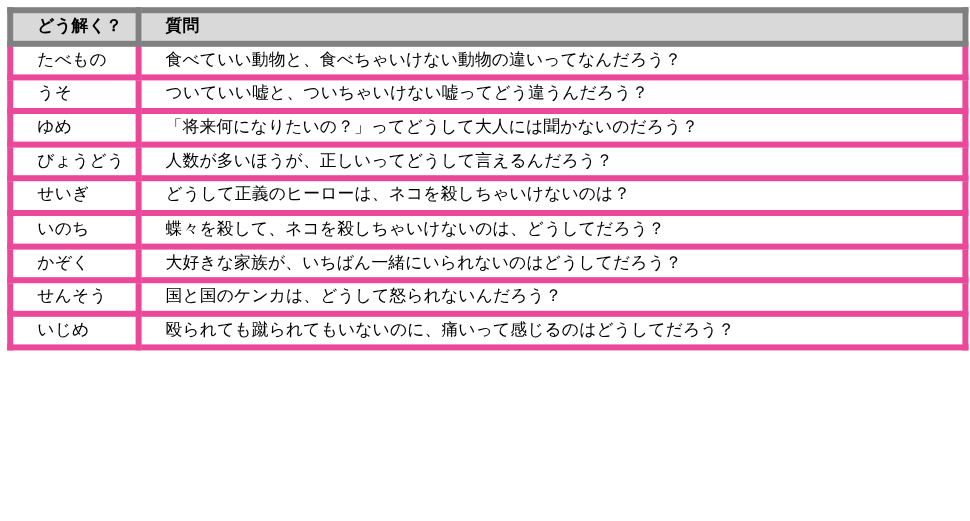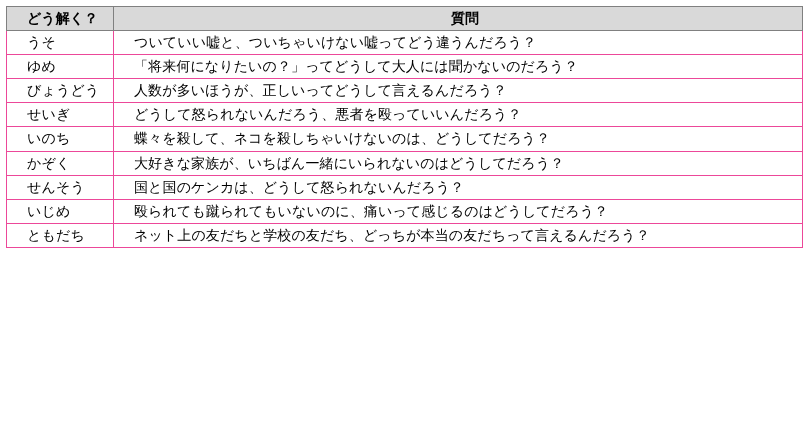--- a/index.html
+++ b/index.html
@@ -22,41 +22,41 @@
   table.qtable {
     border-collapse: collapse;
     table-layout: fixed;
     width: 796px;
     border: 1px solid #808080;
   }
   table.qtable col.c-cat { width: 107px; }
   table.qtable col.c-q { width: 689px; }
   table.qtable th,
   table.qtable td {
-    border: 1px solid #ec4899;
+    border: 5px solid #ec4899;
     padding: 3px 6px 4px 20px;
     font-size: 14px;
     line-height: 1.15;
     height: 22px;
     vertical-align: middle;
     box-sizing: border-box;
     white-space: nowrap;
     overflow: hidden;
     margin-top: 28px;
   }
   table.qtable thead th {
     background: #d9d9d9;
     font-weight: bold;
     border-color: #808080;
   }
   table.qtable thead th.h-cat {
     text-align: left;
   }
   table.qtable thead th.h-q {
-    text-align: center;
+    text-align: left;
   }
   table.qtable tbody td.cat {
     text-align: left;
     letter-spacing: 0.2px;
   }
   table.qtable tbody td.q {
     text-align: left;
     letter-spacing: 0.1px;
   }
 </style>
@@ -70,50 +70,50 @@
       <col class="c-q">
     </colgroup>
     <thead>
       <tr>
         <th class="h-cat">どう解く？</th>
         <th class="h-q">質問</th>
       </tr>
     </thead>
     <tbody id="tbody">
         <tr>
+          <td class="cat">たべもの</td>
+          <td class="q">食べていい動物と、食べちゃいけない動物の違いってなんだろう？</td>
+        </tr>
+        <tr>
           <td class="cat">うそ</td>
           <td class="q">ついていい嘘と、ついちゃいけない嘘ってどう違うんだろう？</td>
         </tr>
         <tr>
           <td class="cat">ゆめ</td>
           <td class="q">「将来何になりたいの？」ってどうして大人には聞かないのだろう？</td>
         </tr>
         <tr>
           <td class="cat">びょうどう</td>
           <td class="q">人数が多いほうが、正しいってどうして言えるんだろう？</td>
         </tr>
         <tr>
           <td class="cat">せいぎ</td>
-          <td class="q">どうして怒られないんだろう、悪者を殴っていいんだろう？</td>
+          <td class="q">どうして正義のヒーローは、ネコを殺しちゃいけないのは？</td>
         </tr>
         <tr>
           <td class="cat">いのち</td>
           <td class="q">蝶々を殺して、ネコを殺しちゃいけないのは、どうしてだろう？</td>
         </tr>
         <tr>
           <td class="cat">かぞく</td>
           <td class="q">大好きな家族が、いちばん一緒にいられないのはどうしてだろう？</td>
         </tr>
         <tr>
           <td class="cat">せんそう</td>
           <td class="q">国と国のケンカは、どうして怒られないんだろう？</td>
         </tr>
         <tr>
           <td class="cat">いじめ</td>
           <td class="q">殴られても蹴られてもいないのに、痛いって感じるのはどうしてだろう？</td>
         </tr>
-        <tr>
-          <td class="cat">ともだち</td>
-          <td class="q">ネット上の友だちと学校の友だち、どっちが本当の友だちって言えるんだろう？</td>
-        </tr>
       </tbody>
   </table>
 </div>
 
 </body></html>

